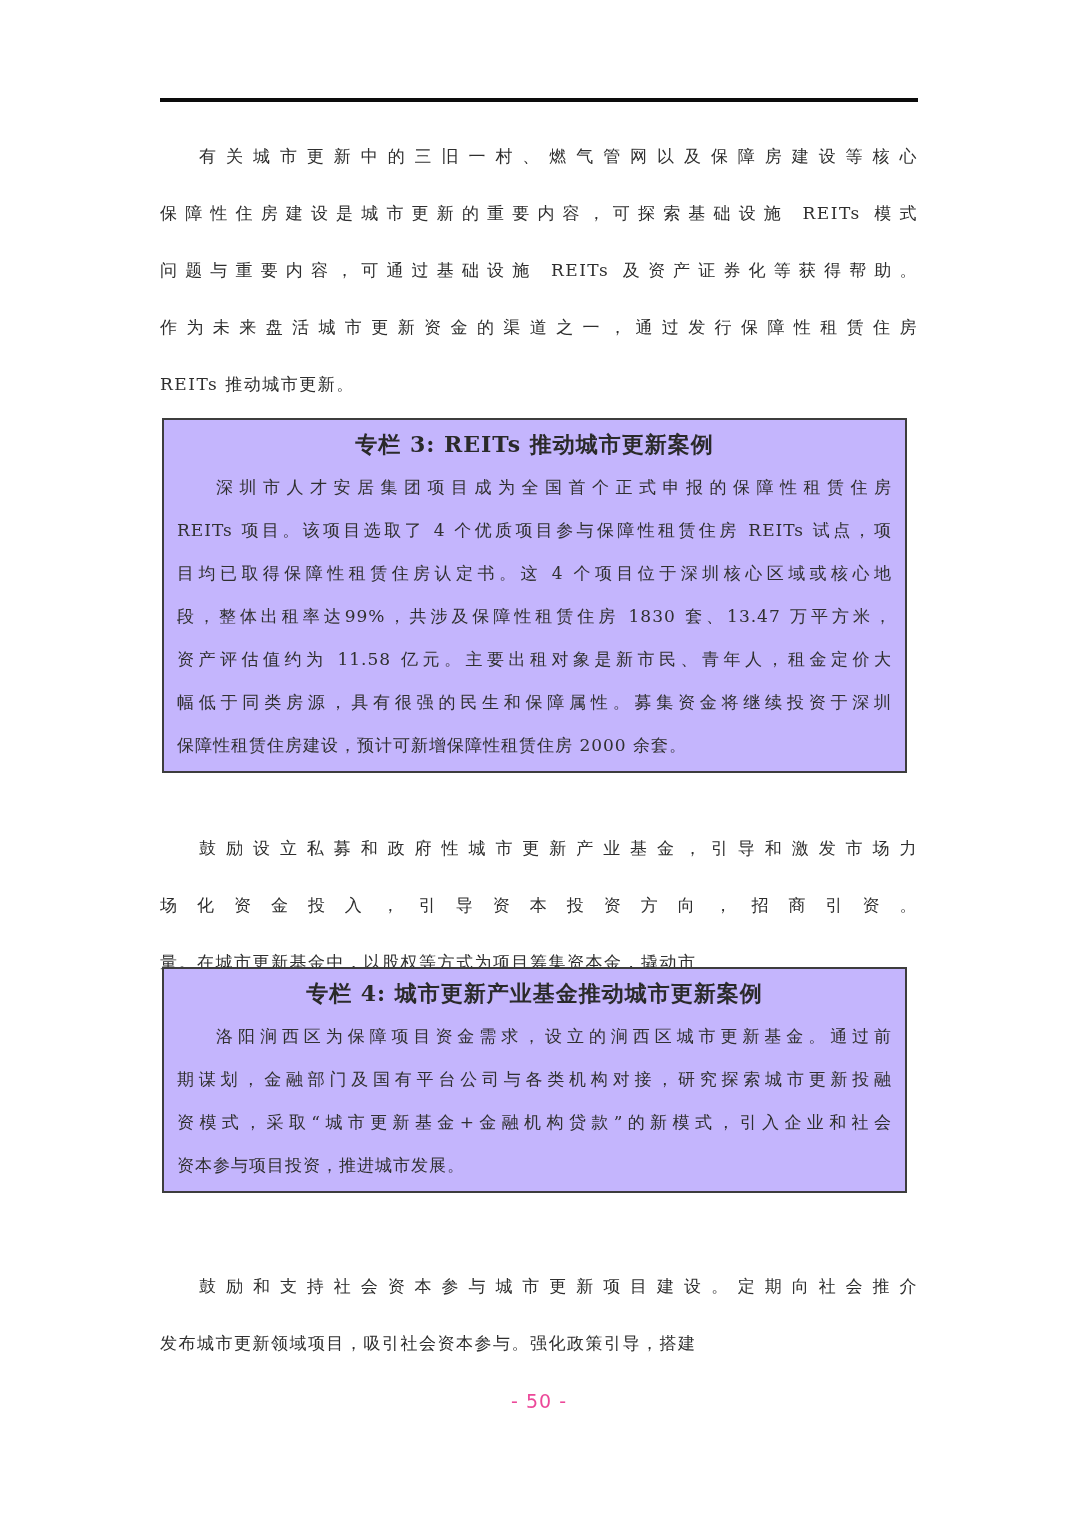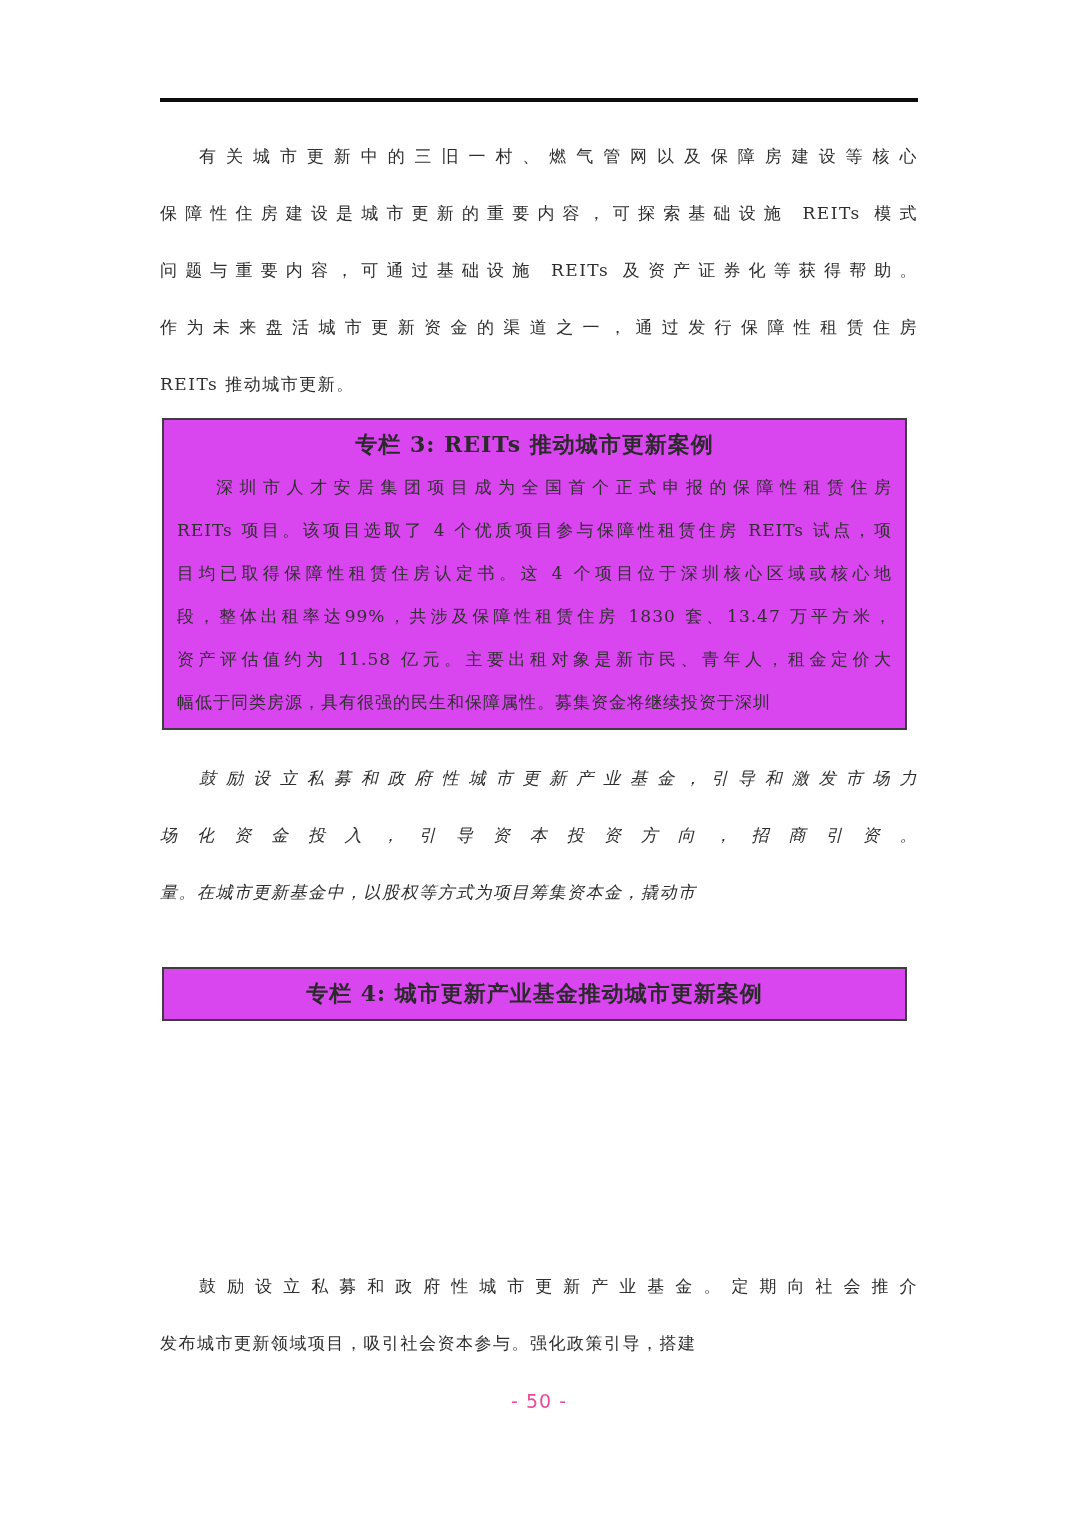--- a/index.html
+++ b/index.html
@@ -40,31 +40,31 @@
   }
   .para .line:last-child,
   .box-body .line:last-child {
     text-align-last: left;
   }
   .para .line:first-child,
   .box-body .line:first-child {
     text-indent: 2.3em;
   }
   #para1 { top: 128px; }
-  #para2 { top: 750px; font-style: italic; }
+  #para2 { top: 820px; }
   #para3 { top: 1258px; }
   
   .box {
     position: absolute;
     left: 162px;
     width: 745px;
     box-sizing: border-box;
     border: 2px solid #3d3d3d;
     padding: 3px 13px 4px 13px;
-    background: #d946ef;
+    background: #c4b5fd;
   }
   #box1 { top: 418px; }
   #box2 { top: 967px; }
   .box-title {
     font-size: 22px;
     font-weight: bold;
     line-height: 43px;
     text-align: center;
     letter-spacing: 1px;
     color: #2a2a2a;
@@ -119,34 +119,41 @@
 
   <div class="box" id="box1">
     <div class="box-title">专栏 3: REITs 推动城市更新案例</div>
     <div class="box-body">
         <div class="line">深圳市人才安居集团项目成为全国首个正式申报的保障性租赁住房</div>
         <div class="line">REITs 项目。该项目选取了 4 个优质项目参与保障性租赁住房 REITs 试点，项</div>
         <div class="line">目均已取得保障性租赁住房认定书。这 4 个项目位于深圳核心区域或核心地</div>
         <div class="line">段，整体出租率达99%，共涉及保障性租赁住房 1830 套、13.47 万平方米，</div>
         <div class="line">资产评估值约为 11.58 亿元。主要出租对象是新市民、青年人，租金定价大</div>
         <div class="line">幅低于同类房源，具有很强的民生和保障属性。募集资金将继续投资于深圳</div>
+        <div class="line">保障性租赁住房建设，预计可新增保障性租赁住房 2000 余套。</div>
       </div>
   </div>
 
   <div class="para" id="para2">
       <div class="line">鼓励设立私募和政府性城市更新产业基金，引导和激发市场力</div>
       <div class="line">场化资金投入，引导资本投资方向，招商引资。</div>
       <div class="line">量。在城市更新基金中，以股权等方式为项目筹集资本金，撬动市</div>
     </div>
 
   <div class="box" id="box2">
     <div class="box-title">专栏 4: 城市更新产业基金推动城市更新案例</div>
+    <div class="box-body">
+        <div class="line">洛阳涧西区为保障项目资金需求，设立的涧西区城市更新基金。通过前</div>
+        <div class="line">期谋划，金融部门及国有平台公司与各类机构对接，研究探索城市更新投融</div>
+        <div class="line">资模式，采取“城市更新基金+金融机构贷款”的新模式，引入企业和社会</div>
+        <div class="line">资本参与项目投资，推进城市发展。</div>
+      </div>
   </div>
 
 
   <div class="para" id="para3">
-      <div class="line">鼓励设立私募和政府性城市更新产业基金。定期向社会推介</div>
+      <div class="line">鼓励和支持社会资本参与城市更新项目建设。定期向社会推介</div>
       <div class="line">发布城市更新领域项目，吸引社会资本参与。强化政策引导，搭建</div>
     </div>
 
   <div class="footer">- 50 -</div>
 
 </div>
 
 </body></html>

